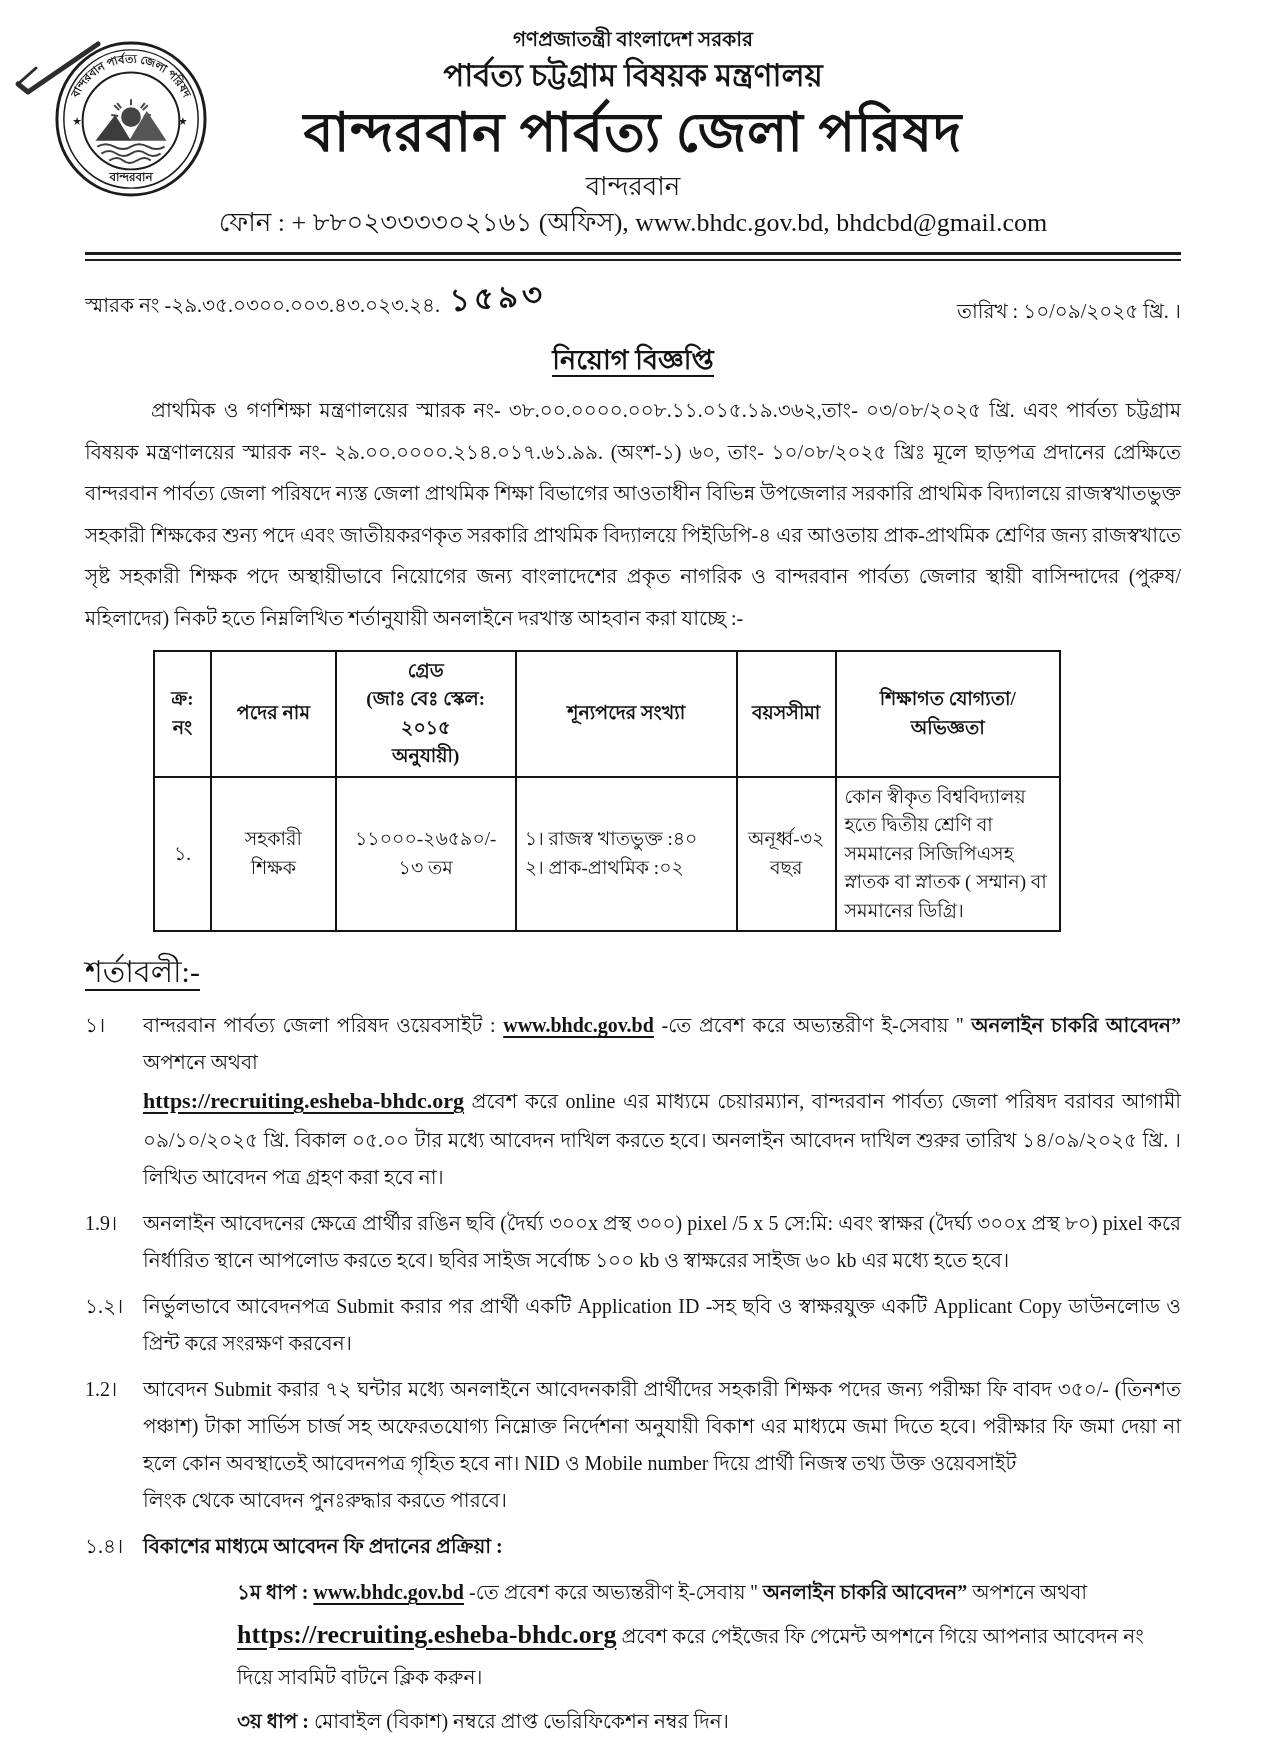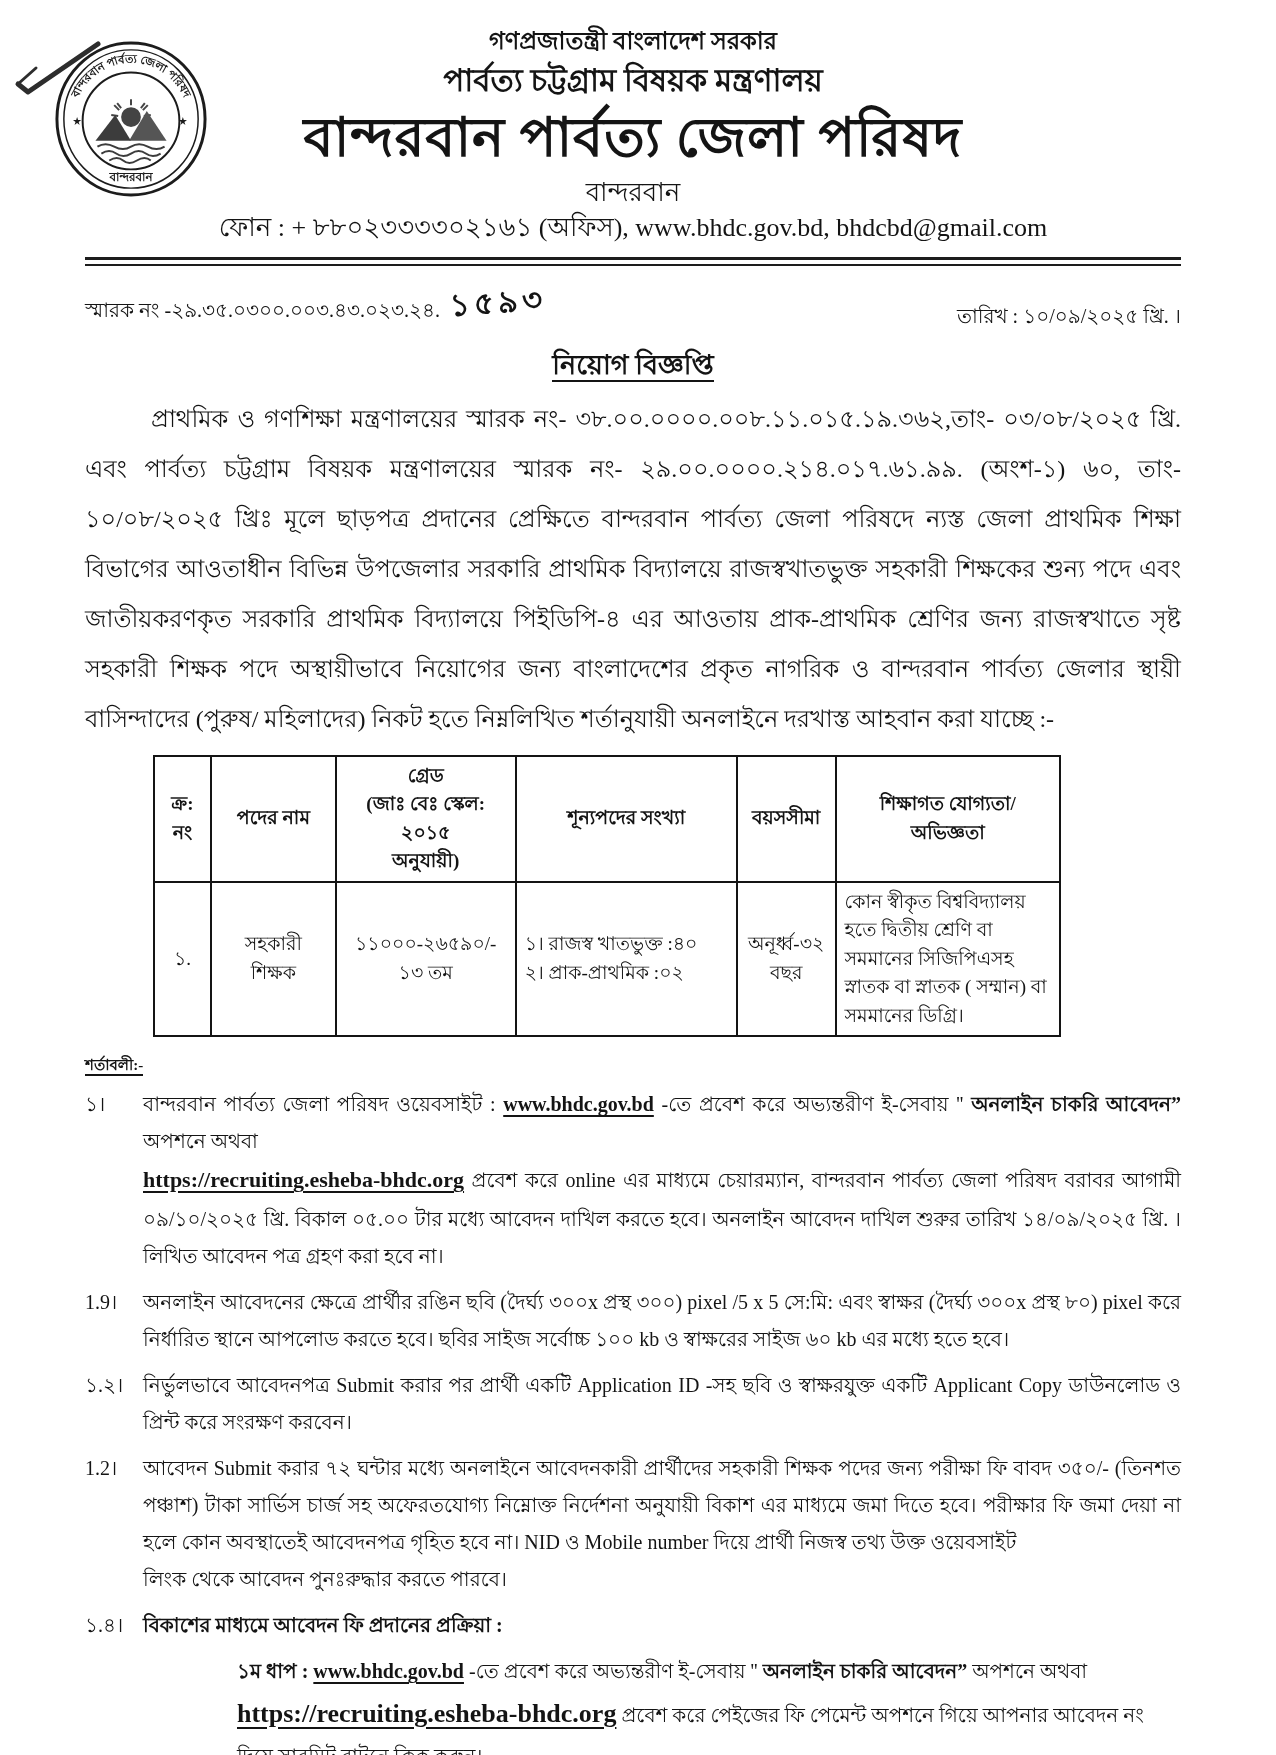--- a/index.html
+++ b/index.html
@@ -13,43 +13,43 @@
   }
   .page{position:relative;width:1276px;height:1755px;padding:26px 95px 0 85px;box-sizing:border-box;}
   
   .pen-mark{position:absolute;left:6px;top:34px;width:110px;height:66px;}
   
   .logo{position:absolute;left:52px;top:40px;width:158px;height:158px;}
   .logo svg{width:100%;height:100%;}
   .ring-text{font-size:11.5px;font-weight:bold;fill:#1c1c1c;}
   
   header{text-align:center;line-height:1.3;}
-  .h-govt{font-size:24px;font-weight:600;}
+  .h-govt{font-size:20px;font-weight:600;}
   .h-ministry{font-size:31px;font-weight:700;margin-top:4px;}
   .h-org{font-size:54px;font-weight:800;letter-spacing:1px;margin-top:2px;}
   .h-place{font-size:26px;margin-top:2px;}
   .h-contact{font-size:26px;margin-top:2px;}
   .double-rule{margin-top:12px;height:4px;border-top:3px solid #1d1d1d;border-bottom:2px solid #1d1d1d;}
   
   .memo-row{display:flex;justify-content:space-between;align-items:flex-end;margin-top:16px;font-size:20px;}
   .handwritten{display:inline-block;font-size:31px;font-weight:700;transform:rotate(-4deg) translateY(-4px);margin-left:10px;letter-spacing:4px;}
   
   .title{text-align:center;margin:10px 0 6px 0;font-size:27px;font-weight:700;}
   .title span{border-bottom:2.5px solid #141414;padding-bottom:0;}
   
-  .intro{margin:6px 0 10px 0;font-size:24px;line-height:2.08;text-align:justify;text-indent:66px;}
+  .intro{margin:6px 0 10px 0;font-size:20px;line-height:2.08;text-align:justify;text-indent:66px;}
   
   .tbl-wrap{margin-left:68px;width:908px;}
   table{border-collapse:collapse;width:100%;border:2.5px solid #141414;font-size:19px;}
   th,td{border:2px solid #141414;padding:5px 8px;white-space:pre-line;vertical-align:middle;}
   th{font-weight:700;text-align:center;line-height:1.5;}
   td{text-align:center;line-height:1.5;}
   td.left{text-align:left;}
   
-  .cond-head{margin:16px 0 8px 0;font-size:15px;font-weight:700;}
+  .cond-head{margin:16px 0 8px 0;font-size:30px;font-weight:400;}
   .cond-head span{border-bottom:2.5px solid #141414;padding-bottom:1px;}
   .cond-item{position:relative;padding-left:58px;margin-bottom:9px;font-size:20px;line-height:1.85;text-align:justify;}
   .cond-num{position:absolute;left:0;top:0;width:54px;}
   .cond-item.step{padding-left:152px;margin-bottom:7px;}
   .link{font-weight:700;text-decoration:underline;text-underline-offset:4px;}
   .link-lg{font-weight:700;text-decoration:underline;text-underline-offset:4px;font-size:22px;}
   .link-xl{font-weight:700;text-decoration:underline;text-underline-offset:5px;font-size:26px;}
   .bold{font-weight:700;}
 </style>
 </head>

